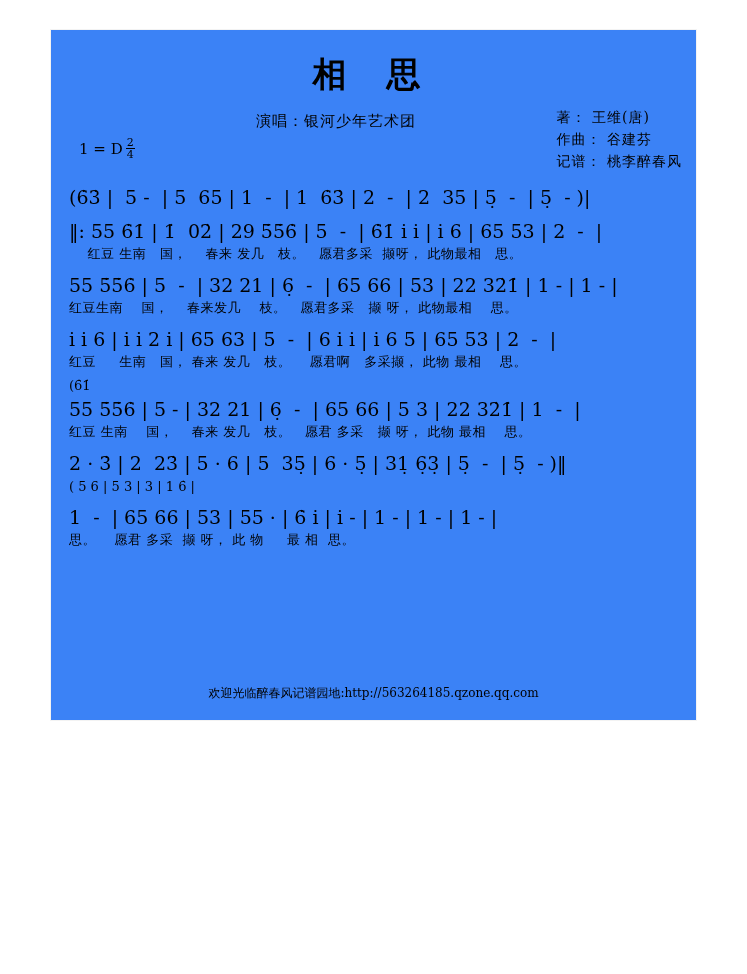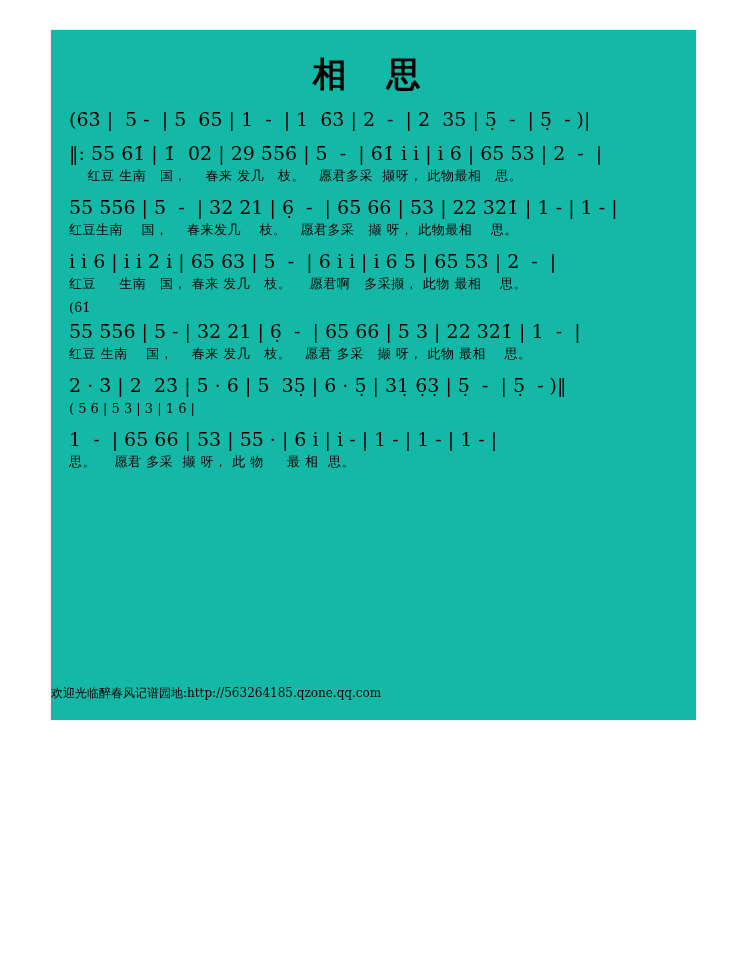--- a/index.html
+++ b/index.html
@@ -13,21 +13,21 @@
     font-family: "Liberation Serif", serif;
     position: relative;
     overflow: hidden;
   }
   #sheet {
     position: absolute;
     left: 51px;
     top: 30px;
     width: 645px;
     height: 690px;
-    background: #14b8a6;
+    background: #3b82f6;
     box-shadow: 0 0 0 1px #f3f3f3;
   }
   .title {
     text-align: center;
     font-size: 34px;
     font-weight: bold;
     letter-spacing: 14px;
     margin-top: 22px;
     color: #000;
     font-family: "DejaVu Serif", serif;
@@ -100,33 +100,44 @@
     color: #000;
     line-height: 20px;
     margin-top: -2px;
     letter-spacing: 0.5px;
   }
   .footer {
     position: absolute;
     left: 0;
     right: 0;
     bottom: 18px;
-    text-align: left;
+    text-align: center;
     font-size: 12px;
     color: #000;
     font-family: "DejaVu Serif", serif;
   }
 </style>
 </head>
 <body>
 
 <div id="sheet">
 
   <div class="title">相 思</div>
 
+  <div class="credits">
+    <div class="singer">演唱：银河少年艺术团</div>
+    <div class="right-credits">
+      <div>著： 王维(唐)</div>
+      <div>作曲： 谷建芬</div>
+      <div>记谱： 桃李醉春风</div>
+    </div>
+    <div class="keysig">
+      <span>1 = D</span><span class="frac"><span class="num">2</span><span class="den">4</span></span>
+    </div>
+  </div>
 
   <div class="staff">
 
     <div class="sysline">
       <div class="notes">(6̇3̇ |  5 -  | 5  65 | 1  -  | 1  6̇3̇ | 2  -  | 2  35 | 5̣  -  | 5̣  - )|</div>
       <div class="lyrics"></div>
     </div>
 
     <div class="sysline">
       <div class="notes">‖: 55 6̇1̇ | 1̇  02̇ | 29 5̇5̇6̇ | 5  -  | 6̇1̇ i i | i 6 | 65 53 | 2  -  |</div>

